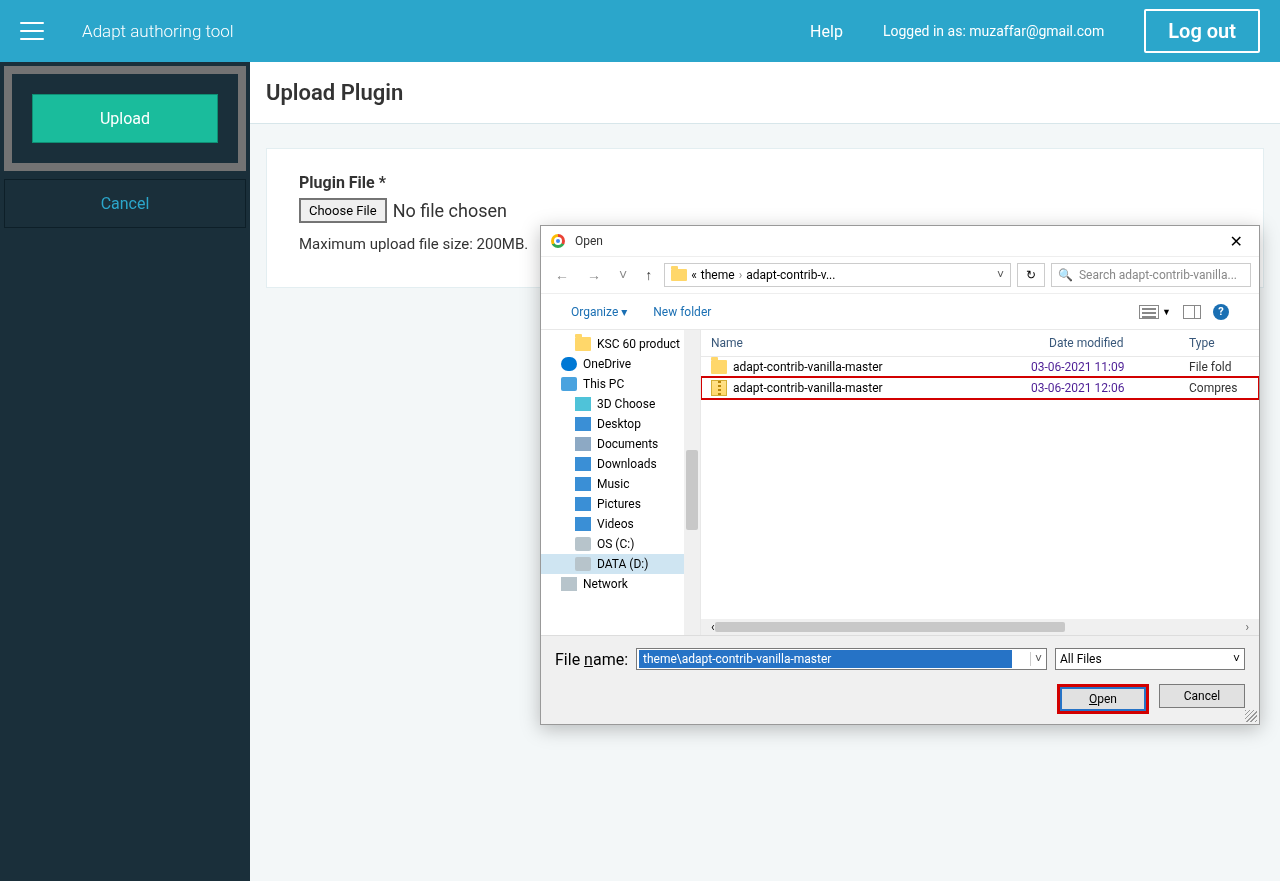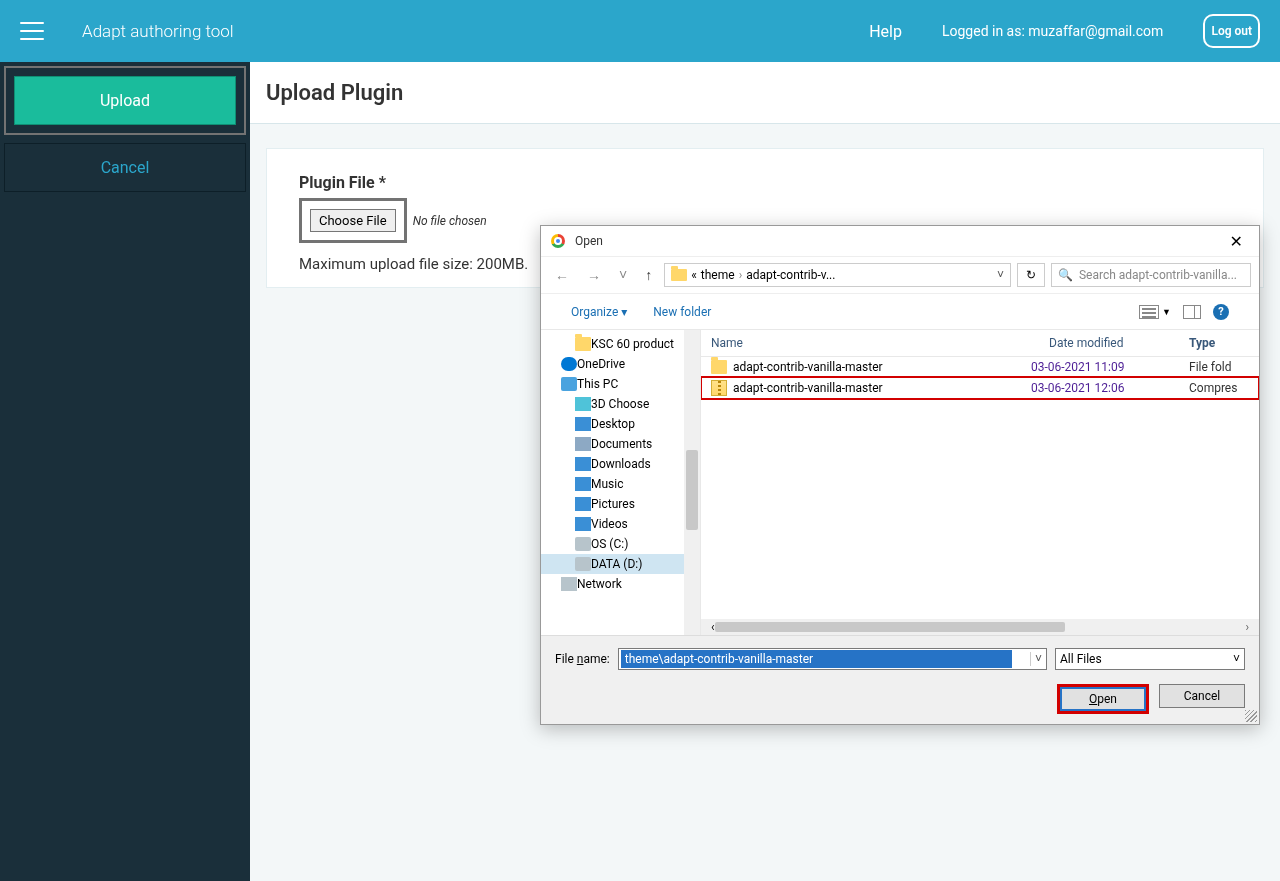--- a/index.html
+++ b/index.html
@@ -6,40 +6,40 @@
   body { width: 1280px; height: 881px; overflow: hidden; background: #fff; position: relative; }
 
   
   .topbar { height: 62px; background: linear-gradient(to right, #2ba6cb, #2ba6cb); display: flex; align-items: center; padding: 0 20px; color: #fff; }
   .hamburger { width: 24px; height: 18px; display: flex; flex-direction: column; justify-content: space-between; cursor: pointer; }
   .hamburger span { height: 2px; background: #fff; border-radius: 1px; }
   .app-title { margin-left: 38px; font-size: 17px; font-weight: 300; }
   .topbar-right { margin-left: auto; display: flex; align-items: center; gap: 40px; font-size: 16px; }
   .help-link { cursor: pointer; }
   .logged-in { font-size: 14px; }
-  .logout-btn { border: 2px solid #fff; background: transparent; color: #fff; padding: 8px 6px; font-size: 12px; font-weight: 600; cursor: pointer; border-radius: 10px; }
+  .logout-btn { border: 2px solid #fff; background: transparent; color: #fff; padding: 8px 22px; font-size: 20px; font-weight: 600; cursor: pointer; border-radius: 2px; }
 
   
   .layout { display: flex; height: calc(881px - 62px); }
   .sidebar { width: 250px; background: #1a2f3a; padding: 0; }
   .main { flex: 1; background: #f3f7f8; }
 
   
-  .side-highlight-box { border: 2px solid #737373; margin: 4px; padding: 8px; }
+  .side-highlight-box { border: 8px solid #737373; margin: 4px; padding: 20px; }
   .btn-upload { width: 100%; background: #1abc9c; color: #fff; border: 1px solid #0f8f74; padding: 14px 0; font-size: 16px; cursor: pointer; }
   .btn-cancel { width: calc(100% - 8px); margin: 4px; background: transparent; color: #2ba6cb; border: 1px solid #0d1f28; padding: 14px 0; font-size: 16px; cursor: pointer; }
 
   
   .page-title { padding: 18px 16px; font-size: 22px; font-weight: 600; color: #333; border-bottom: 1px solid #d7e6ea; background:#fff; }
   .panel { margin: 24px 16px; background: #fff; border: 1px solid #e3eef1; padding: 24px 32px; height: 140px; }
   .field-label { font-size: 16px; color: #333; margin-bottom: 6px; font-weight: bold; }
   .choose-row { display: flex; align-items: center; gap: 6px; }
-  .choose-highlight { border: 3px solid #737373; display: inline-block; padding: 8px; }
+  .choose-highlight { border: 1px solid #737373; display: inline-block; padding: 0; }
   .choose-btn { border: 1px solid #767676; background: #efefef; font-size: 13px; padding: 3px 8px; cursor: pointer; }
-  .nofile { font-size: 12px; color: #333; font-style: italic; }
+  .nofile { font-size: 18px; color: #333; }
   .maxsize { margin-top: 12px; font-size: 15px; color: #333; }
 
   
   .dialog { position: absolute; left: 540px; top: 225px; width: 720px; height: 500px; background: #fff; border: 1px solid #999; box-shadow: 0 4px 18px rgba(0,0,0,0.25); display: flex; flex-direction: column; font-size: 12px; }
   .dlg-titlebar { height: 30px; display: flex; align-items: center; padding: 0 10px; }
   .chrome-icon { width: 14px; height: 14px; border-radius: 50%; background: conic-gradient(#ea4335 0 120deg, #34a853 120deg 240deg, #fbbc05 240deg 360deg); position: relative; margin-right: 10px; }
   .chrome-icon::after { content:""; position:absolute; inset:3px; background:#fff; border-radius:50%; }
   .chrome-icon::before { content:""; position:absolute; inset:5px; background:#4285f4; border-radius:50%; z-index:1; }
   .dlg-title { color:#333; }
   .dlg-close { margin-left:auto; font-size:16px; cursor:pointer; padding:0 6px; }
@@ -62,21 +62,21 @@
   .view-icon { width:20px; height:14px; border:1px solid #888; position:relative; }
   .view-icon::before { content:""; position:absolute; left:2px; top:2px; right:2px; height:2px; background:#888; box-shadow:0 4px 0 #888, 0 8px 0 #888; }
   .pane-icon { width:18px; height:14px; border:1px solid #888; position:relative; }
   .pane-icon::before { content:""; position:absolute; left:60%; top:0; bottom:0; width:1px; background:#888; }
   .help-icon { width:16px; height:16px; border-radius:50%; background:#1a6fb3; color:#fff; display:flex; align-items:center; justify-content:center; font-size:11px; font-weight:bold; }
 
   .dlg-body { flex:1; display:flex; min-height:0; background:#fff; }
   .dlg-tree { width:160px; border-right:1px solid #e8e8e8; overflow:hidden; padding:4px 0; background:#fff; position:relative; }
   .tree-scroll { position:absolute; right:0; top:0; bottom:0; width:16px; background:#f0f0f0; }
   .tree-scroll-thumb { position:absolute; top:120px; left:2px; right:2px; height:80px; background:#c8c8c8; border-radius:2px; }
-  .tree-item { display:flex; align-items:center; padding:3px 6px 3px 20px; cursor:pointer; font-size:12px; white-space:nowrap; }
+  .tree-item { display:flex; align-items:center; gap:6px; padding:3px 6px 3px 20px; cursor:pointer; font-size:12px; white-space:nowrap; }
   .tree-item.sel { background:#cfe5f2; }
   .tree-item.indent { padding-left:34px; }
   .ico { width:16px; height:14px; display:inline-block; }
   .ico-folder { background:#ffd76a; border-radius:1px; position:relative; }
   .ico-folder::before { content:""; position:absolute; top:-3px; left:0; width:7px; height:3px; background:#ffd76a; border-radius:1px 1px 0 0; }
   .ico-cloud { border-radius:8px; background:#0078d4; }
   .ico-pc { background:#4aa3df; border-radius:2px; }
   .ico-3d { background:#4fc3d9; }
   .ico-desktop { background:#3a8fd6; }
   .ico-doc { background:#8da9c4; }
@@ -84,37 +84,37 @@
   .ico-music { background:#3a8fd6; }
   .ico-pic { background:#3a8fd6; }
   .ico-vid { background:#3a8fd6; }
   .ico-drive { background:#b7c4cb; border-radius:2px; }
   .ico-net { background:#b7c4cb; }
 
   .dlg-list { flex:1; display:flex; flex-direction:column; position:relative; }
   .list-header { display:flex; border-bottom:1px solid #e8e8e8; color:#39587a; font-size:12px; padding:6px 10px; }
   .col-name { flex:1; }
   .col-date { width:140px; }
-  .col-type { width:60px;font-weight:bold; }
+  .col-type { width:60px; }
   .list-rows { flex:1; overflow:hidden; }
   .list-row { display:flex; align-items:center; padding:3px 10px; font-size:12px; gap:18px; }
   .list-row.sel { outline:2px solid #d20000; outline-offset:-1px; }
   .row-name { flex:1; display:flex; align-items:center; gap:6px; }
   .row-date { width:140px; color:#4c1d95; }
   .row-type { width:60px; color:#333; overflow:hidden; white-space:nowrap; }
   .ico-zip { width:16px; height:16px; background:linear-gradient(#ffe28a,#ffd76a); border:1px solid #d4af37; position:relative; }
   .ico-zip::after { content:""; position:absolute; left:6px; top:0; width:3px; height:100%; background:repeating-linear-gradient(#b8860b 0 2px, transparent 2px 4px); }
 
   .list-hscroll { height:16px; background:#f0f0f0; display:flex; align-items:center; padding:0 10px; }
   .hscroll-thumb { height:10px; width:350px; background:#c8c8c8; border-radius:2px; }
   .hscroll-arrow { margin-left:auto; color:#666; }
 
   .dlg-footer { background:#f0f0f0; padding:12px 14px 10px; border-top:1px solid #ddd; }
   .fn-row { display:flex; align-items:center; gap:8px; margin-bottom:14px; }
-  .fn-label { font-size:12px; }
+  .fn-label { font-size:16px; }
   .fn-label u { text-decoration:underline; }
   .fn-input-wrap { flex:1; border:1px solid #7a7a7a; background:#fff; height:22px; display:flex; align-items:center; }
   .fn-input { flex:1; border:none; outline:none; font-size:12px; padding:0 4px; background:#2673c6; color:#fff; height:18px; margin:0 18px 0 2px; }
   .fn-drop { width:16px; text-align:center; color:#555; border-left:1px solid #ccc; cursor:pointer; }
   .filter-select { width:190px; height:22px; border:1px solid #7a7a7a; background:#fff; font-size:12px; padding:0 4px; display:flex; align-items:center; justify-content:space-between; cursor:pointer; }
   .action-row { display:flex; justify-content:flex-end; gap:10px; }
   .open-highlight { border:3px solid #d20000; display:inline-block; }
   .win-btn { width:86px; height:24px; border:1px solid #7a7a7a; background:#e1e1e1; font-size:12px; cursor:pointer; }
   .win-btn.primary { border:2px solid #2673c6; }
   .resize-grip { position:absolute; right:2px; bottom:2px; width:12px; height:12px; background:repeating-linear-gradient(135deg, #999 0 1px, transparent 1px 3px); }

